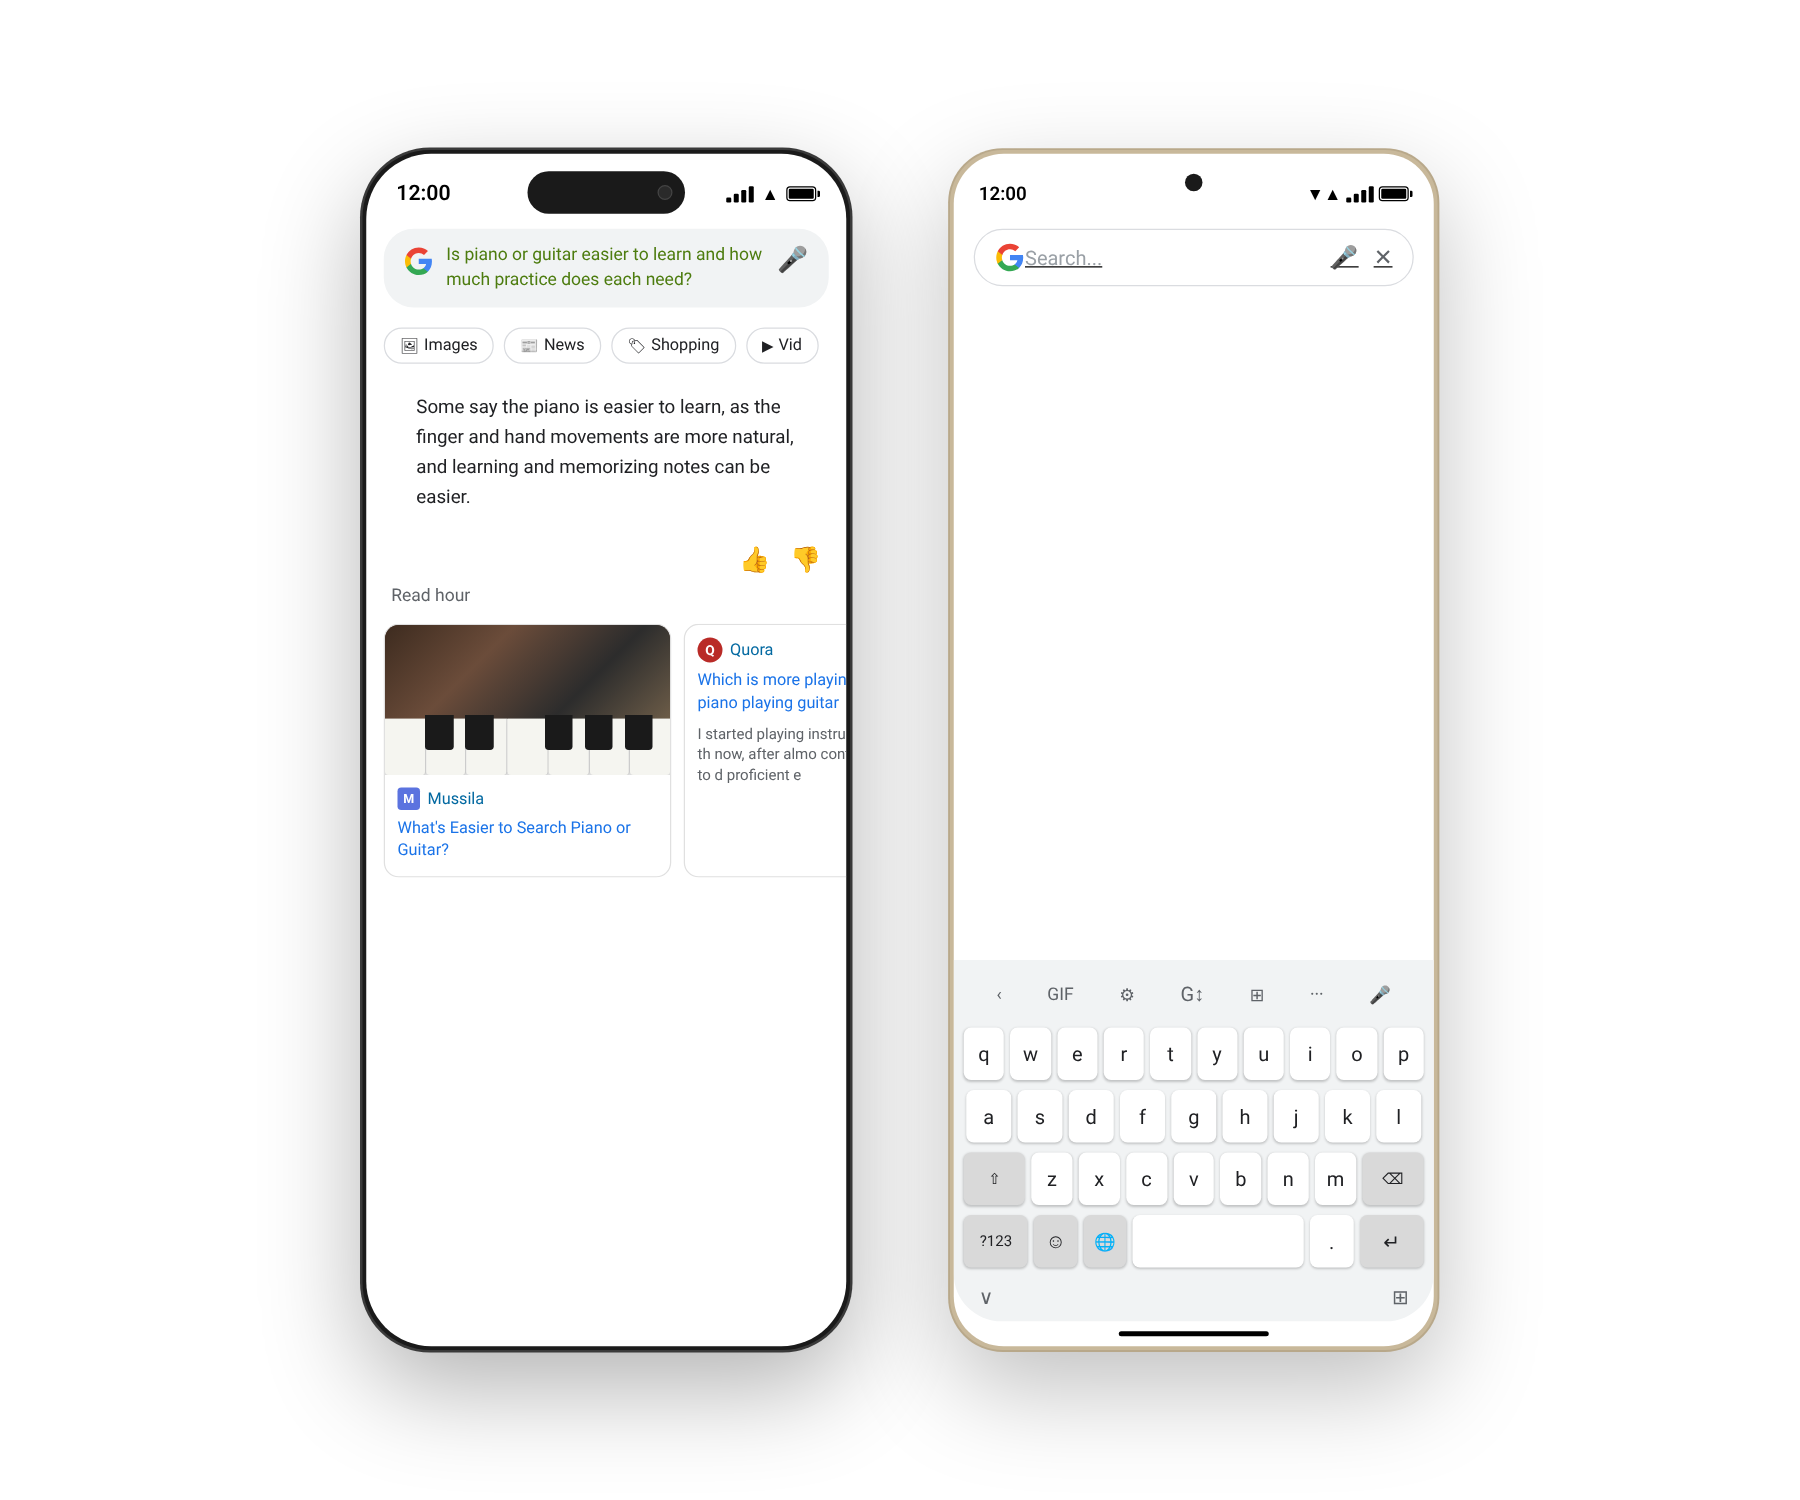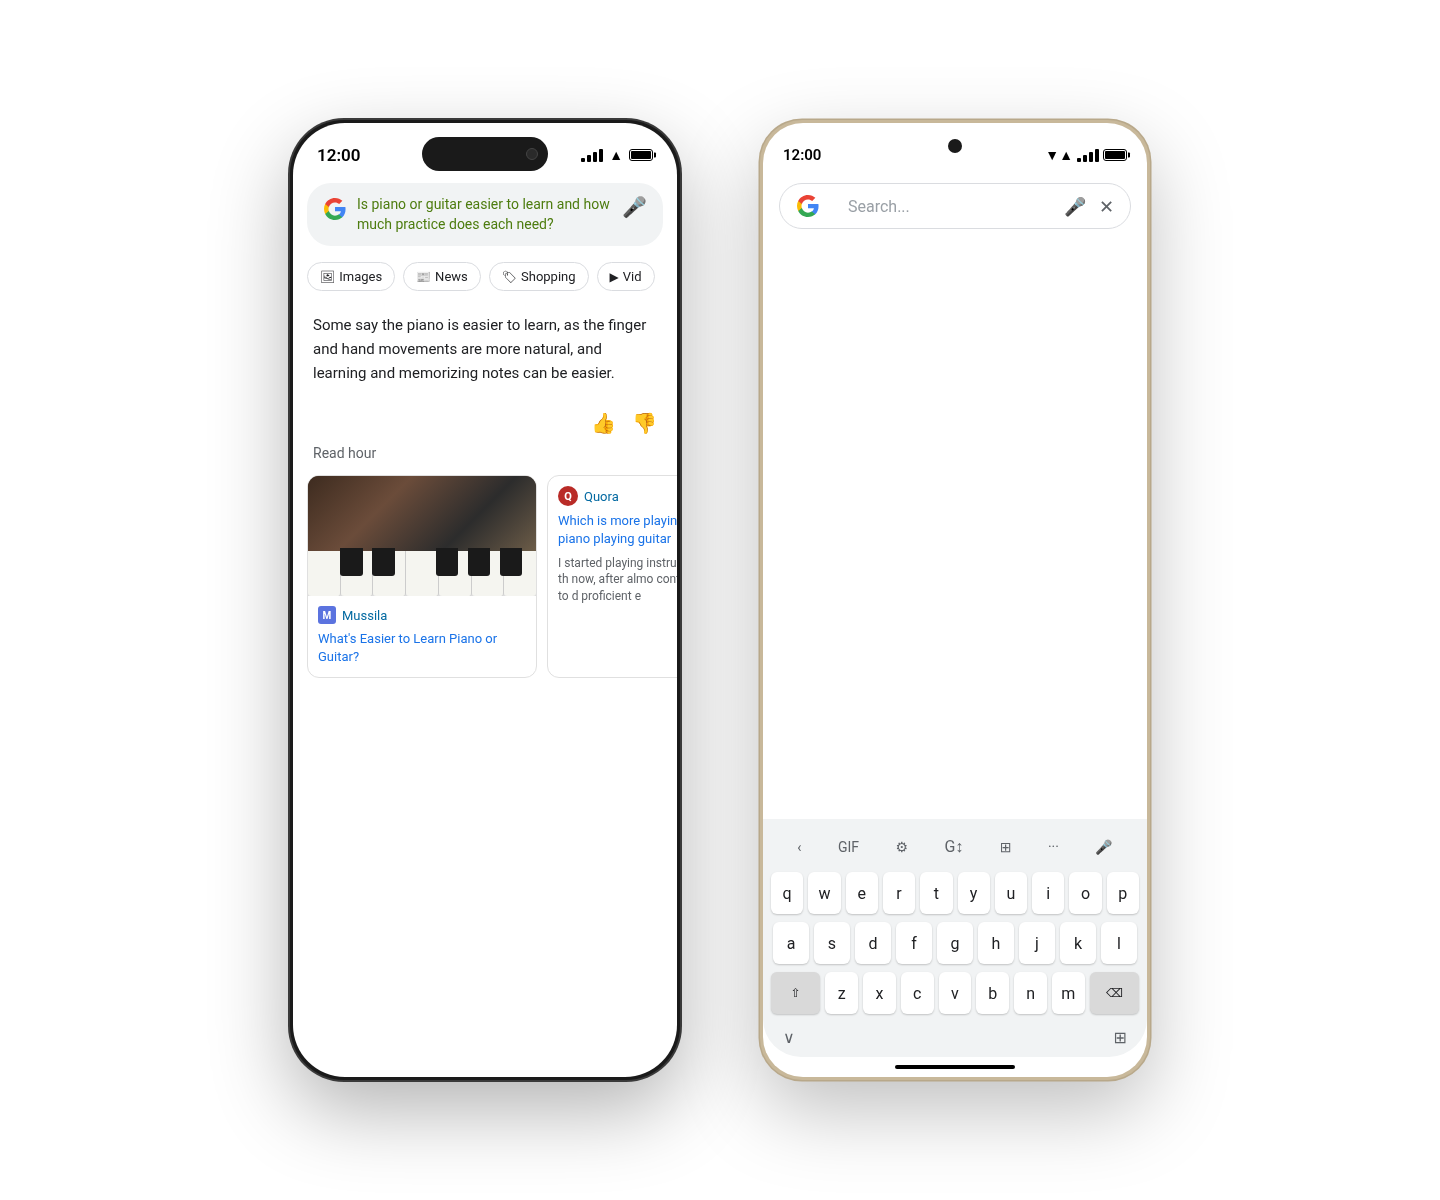--- a/index.html
+++ b/index.html
@@ -164,20 +164,21 @@
       font-size: 12px;
     }
     .search-result-text {
       padding: 16px 20px 10px;
       font-size: 15px;
       color: #202124;
       line-height: 1.6;
     }
     .search-result-text p {
       margin-bottom: 16px;
+      margin-left: 20px;
     }
     .result-actions {
       display: flex;
       justify-content: flex-end;
       padding: 0 20px 10px;
       gap: 16px;
     }
     .action-icon {
       font-size: 20px;
       color: #5f6368;
@@ -306,25 +307,26 @@
       display: flex;
       gap: 4px;
       align-items: center;
     }
     .android-content {
       padding: 10px 16px;
     }
     .android-search-bar {
       display: flex;
       align-items: center;
-      gap: 28px;
+      gap: 0;
       border: 1px solid #dadce0;
       border-radius: 28px;
       padding: 10px 16px;
       margin-bottom: 34px;
+      text-decoration: underline;
     }
     .search-placeholder {
       flex: 1;
       font-size: 16px;
       color: #9aa0a6;
     }
     .android-search-icons {
       display: flex;
       gap: 12px;
       align-items: center;
@@ -484,21 +486,21 @@
               <div style="position:absolute;bottom:20px;left:56%;width:10%;height:28px;background:#1a1a1a;border-radius:0 0 3px 3px;z-index:2;"></div>
               <div style="position:absolute;bottom:20px;left:70%;width:10%;height:28px;background:#1a1a1a;border-radius:0 0 3px 3px;z-index:2;"></div>
               <div style="position:absolute;bottom:20px;left:84%;width:10%;height:28px;background:#1a1a1a;border-radius:0 0 3px 3px;z-index:2;"></div>
             </div>
           </div>
           <div class="article-card-body">
             <div class="article-source">
               <div class="source-icon">M</div>
               <span class="source-name">Mussila</span>
             </div>
-            <div class="article-title">What's Easier to Learn Piano or Guitar?</div>
+            <div class="article-title">What's Easier to Search Piano or Guitar?</div>
           </div>
         </div>
 
         <div class="article-card" style="width:180px;">
           <div class="article-card-body">
             <div class="article-source">
               <div class="quora-icon">Q</div>
               <span class="source-name">Quora</span>
             </div>
             <div class="article-title">Which is more playing piano playing guitar</div>
@@ -588,20 +590,28 @@
           <div class="key">z</div>
           <div class="key">x</div>
           <div class="key">c</div>
           <div class="key">v</div>
           <div class="key">b</div>
           <div class="key">n</div>
           <div class="key">m</div>
           <div class="key special wide">⌫</div>
         </div>
 
+        <div class="keyboard-row">
+          <div class="key special wide" style="font-size:12px;">?123</div>
+          <div class="key special" style="font-size:16px;">☺</div>
+          <div class="key special" style="font-size:14px;">🌐</div>
+          <div class="key space"></div>
+          <div class="key">.</div>
+          <div class="key special wide" style="font-size:16px;">↵</div>
+        </div>
 
         <div style="display:flex;justify-content:space-between;padding:6px 16px 2px;align-items:center;">
           <span style="font-size:16px;color:#5f6368;">∨</span>
           <span style="font-size:16px;color:#5f6368;">⊞</span>
         </div>
       </div>
 
       <div class="android-bottom-bar"></div>
     </div>
   </div>

